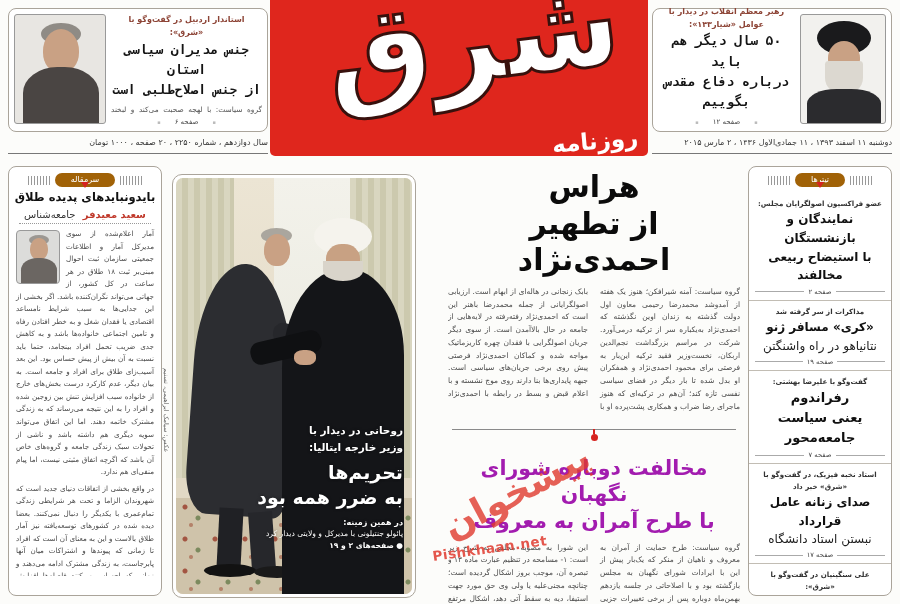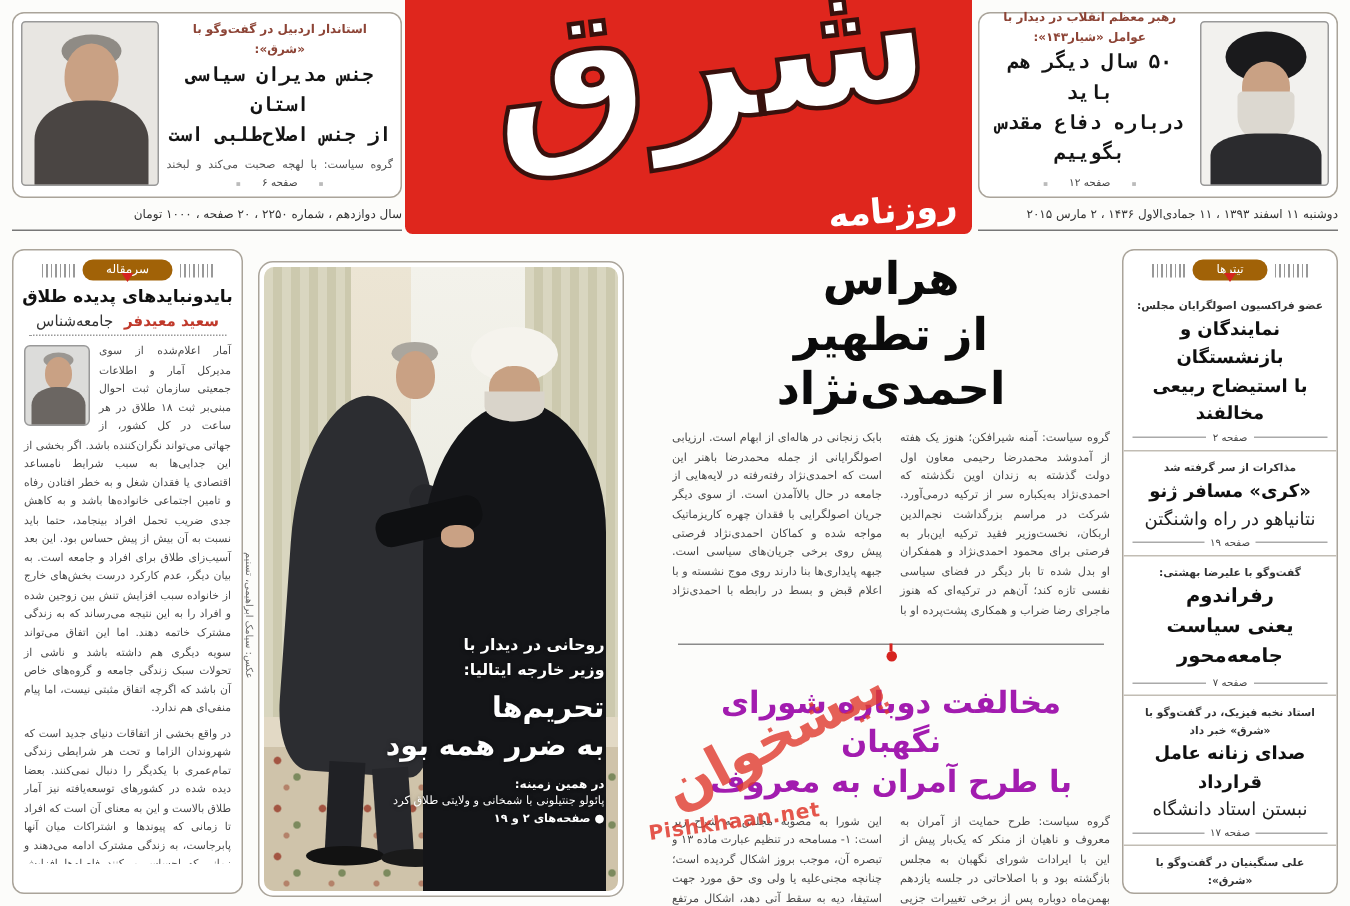--- a/index.html
+++ b/index.html
@@ -197,21 +197,21 @@
       <div class="fig r-face"></div>
       <div class="fig r-beard"></div>
       <div class="fig r-arm"></div>
       <div class="fig hands"></div>
       <div class="overlay">
         <div class="ov-k">روحانی در دیدار با
 وزیر خارجه ایتالیا:</div>
         <div class="ov-t">تحریم‌ها
 به ضرر همه بود</div>
         <div class="ov-s1">در همین زمینه:</div>
-        <div class="ov-s2">پائولو جنتیلونی با شمخانی و ولایتی طلاق کرد</div>
+        <div class="ov-s2">پائولو جنتیلونی با مدیرکل و ولایتی دیدار کرد</div>
         <div class="ov-p">● صفحه‌های ۲ و ۱۹</div>
       </div>
     </div>
   </div>
   <div class="credit">عکس: سیامک ابراهیمی، تسنیم</div>
 
   <div class="lead">
     <div class="h1">هراس
 از تطهیر احمدی‌نژاد</div>
     <div class="cols cols-1">

